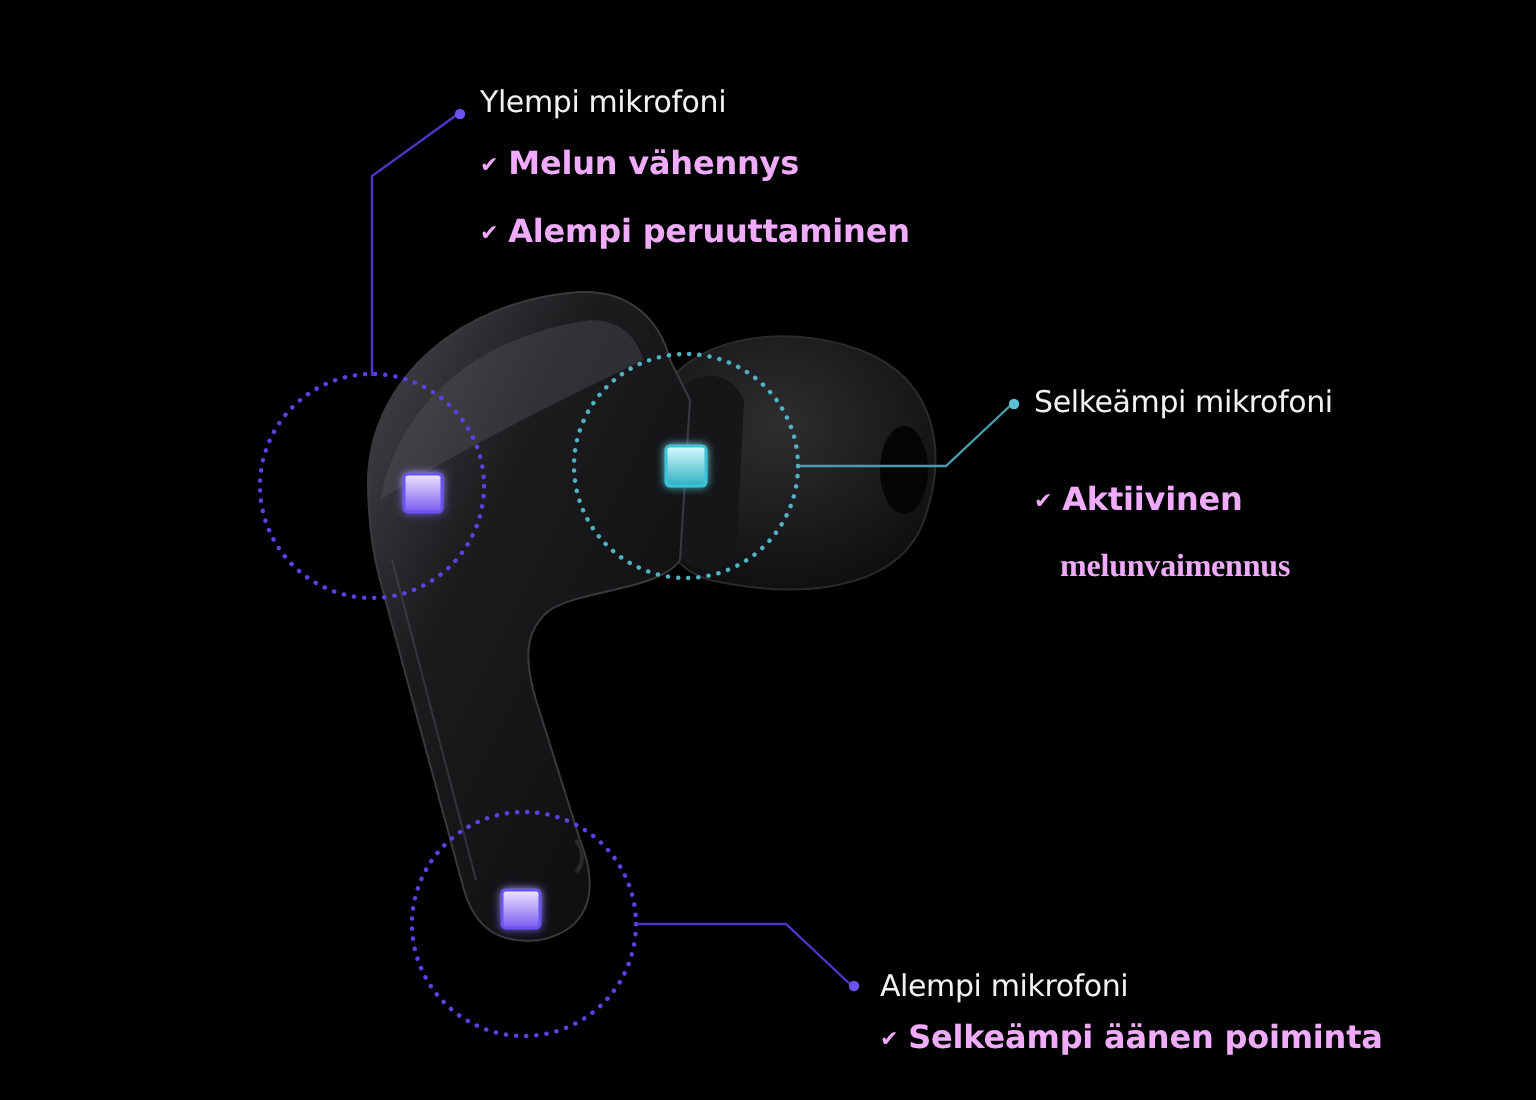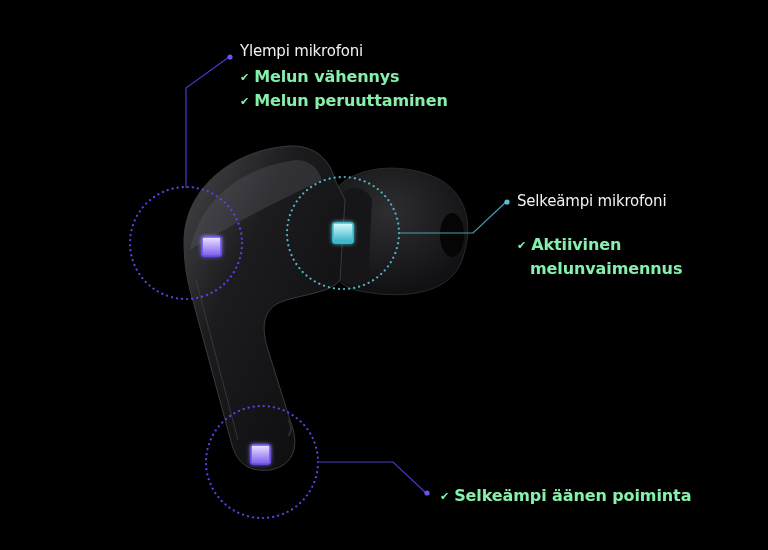--- a/index.html
+++ b/index.html
@@ -2,23 +2,23 @@
 <html><head>
 <meta charset="utf-8">
 <style>
   html, body { margin:0; padding:0; background:#000; }
   body { width:768px; height:550px; position:relative; overflow:hidden;
          font-family:"DejaVu Sans", "Liberation Sans", sans-serif; color:#fff; }
   .stage { position:absolute; left:0; top:0; width:768px; height:470px; background:#000; }
   svg.art { position:absolute; left:0; top:0; }
   .label { position:absolute; white-space:nowrap; }
   .title { font-size:15px; font-weight:400; color:#f2f2f2; letter-spacing:-0.2px; }
-  .feat { font-size:16px; font-weight:700; color:#86efac; letter-spacing:-0.1px; line-height:23px; }
+  .feat { font-size:16px; font-weight:700; color:#f0abfc; letter-spacing:-0.1px; line-height:33px; }
   .check { font-size:11px; font-weight:700; margin-right:5px; display:inline-block; vertical-align:1px; }
-  .indent { padding-left:13px; }
+  .indent { padding-left:13px;font-family:Liberation Serif, serif; }
 </style>
 </head>
 <body>
 
 <div class="stage">
 
   <svg class="art" width="768" height="550" viewBox="0 0 768 550">
     <defs>
       <linearGradient id="bodyGrad" x1="0" y1="0" x2="1" y2="1">
         <stop offset="0" stop-color="#4a4a4e"></stop>
@@ -87,31 +87,32 @@
       <rect x="251" y="445" width="19" height="19" rx="2" fill="url(#purpleSq)" stroke="#6a52f0" stroke-width="1.5"></rect>
     </g>
   </svg>
 
   <div class="label" style="left:240px; top:42px;">
     <div class="title">Ylempi mikrofoni</div>
     <div class="feat" style="margin-top:5px;">
       <span class="check">✔</span><span>Melun vähennys</span>
     </div>
     <div class="feat">
-      <span class="check">✔</span><span>Melun peruuttaminen</span>
+      <span class="check">✔</span><span>Alempi peruuttaminen</span>
     </div>
   </div>
 
   <div class="label" style="left:517px; top:192px;">
     <div class="title">Selkeämpi mikrofoni</div>
     <div class="feat" style="margin-top:23px;">
       <span class="check">✔</span><span>Aktiivinen</span>
     </div>
     <div class="feat indent">melunvaimennus</div>
   </div>
 
   <div class="label" style="left:440px; top:484px;">
+    <div class="title">Alempi mikrofoni</div>
     <div class="feat" style="margin-top:0;">
       <span class="check">✔</span><span>Selkeämpi äänen poiminta</span>
     </div>
   </div>
 
 </div>
 
 </body></html>

